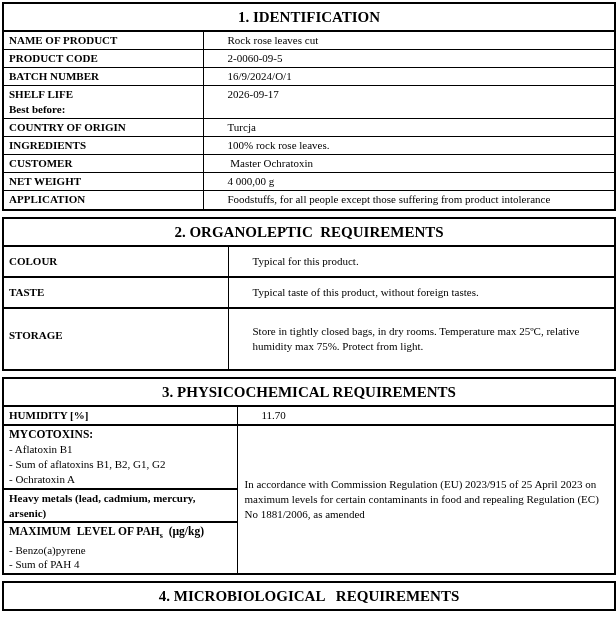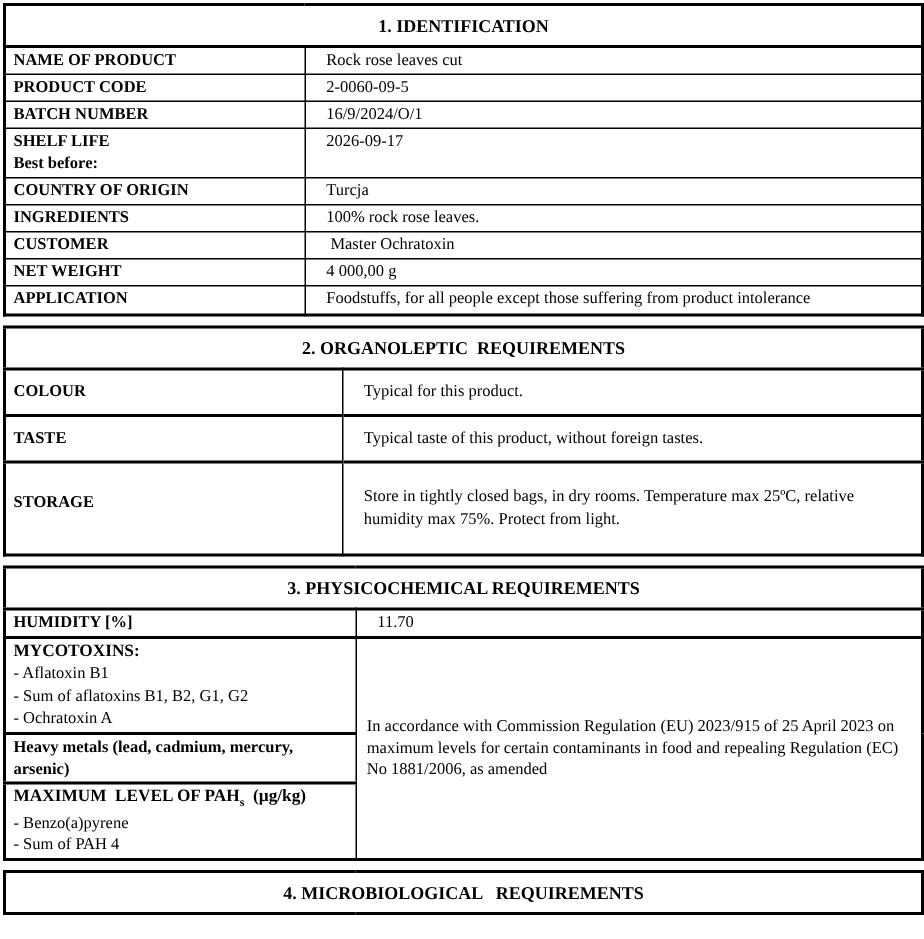--- a/index.html
+++ b/index.html
@@ -25,32 +25,32 @@
     border: 1px solid #000;
     font-size: 11px;
     line-height: 1.35;
     overflow: hidden;
   }
   [data-bind] { white-space: pre-wrap; }
   td.title {
     border-bottom: 2px solid #000;
     text-align: center;
     font-weight: bold;
-    font-size: 12px;
+    font-size: 15px;
     height: 24px;
     vertical-align: middle;
     padding: 1px 2px;
   }
   td.lbl {
     font-weight: bold;
     padding: 1px 4px 1px 5px;
     vertical-align: top;
   }
   td.val {
-    padding: 1px 4px 1px 14px;
+    padding: 1px 4px 1px 24px;
     vertical-align: top;
   }
   
   .sec1 tr.r  td { height: 15px; }
   .sec1 tr.r2 td { height: 25px; }
   .sec1 tr.r3 td { height: 16px; }
   
   .sec2 td { border-top-width: 2px; }
   .sec2 tr.r  td { height: 27px; vertical-align: middle; }
   .sec2 tr.r2 td { height: 40px; vertical-align: middle; }

